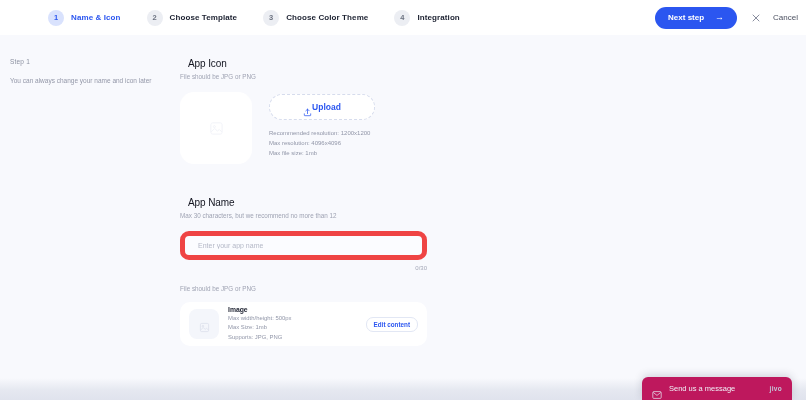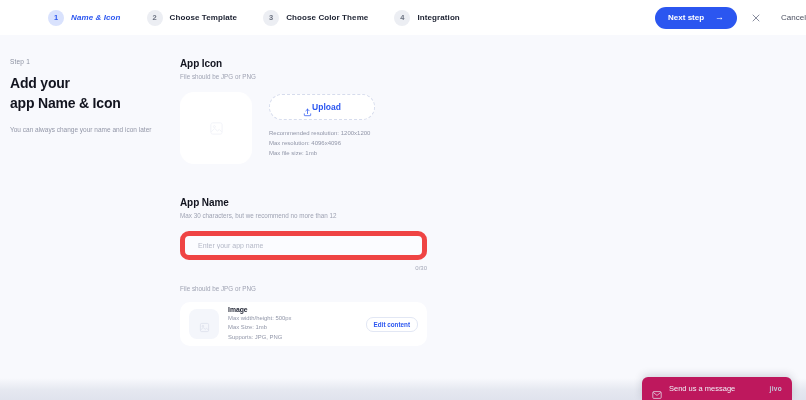--- a/index.html
+++ b/index.html
@@ -22,54 +22,54 @@
   .step { display: flex; align-items: center; margin-right: 26px; }
   .step-badge {
     width: 16px; height: 16px; border-radius: 50%;
     display: flex; align-items: center; justify-content: center;
     font-size: 7.5px; font-weight: bold;
     background: #eceef3; color: #6b7280;
     margin-right: 7px; letter-spacing: 0;
   }
   .step.active .step-badge { background: #d9e2fd; color: #2b56f0; }
   .step-label { font-size: 8px; font-weight: bold; color: #1b2030; white-space: nowrap; letter-spacing: .1px; }
-  .step.active .step-label { color: #2b56f0; font-style: italic; }
+  .step.active .step-label { color: #2b56f0; }
 
   .header-right {
     position: absolute; right: 0; top: 0; height: 35px;
-    display: flex; align-items: center; padding-right: 0;
+    display: flex; align-items: center; padding-right: 8px;
   }
   .next-step-btn {
     background: #2b56f0; color: #ffffff;
     border: none; border-radius: 14px;
     height: 22px; padding: 0 13px;
     display: flex; align-items: center; gap: 11px;
     font-size: 8px; font-weight: bold; cursor: pointer;
     font-family: "Liberation Sans", sans-serif;
   }
   .next-step-btn .arrow { font-size: 9px; line-height: 1; }
   .cancel-btn {
-    display: flex; align-items: center; gap: 21px;
+    display: flex; align-items: center; gap: 13px;
     margin-left: 15px; cursor: pointer;
     font-size: 8px; color: #4b5060; font-weight: normal;
   }
   .x-icon { display: inline-flex; width: 8px; height: 8px; color: #6a7085; }
 
   
   .left-pane { position: absolute; left: 10px; top: 58px; width: 160px; }
   .step-kicker { font-size: 6.5px; color: #8b90a0; margin-bottom: 8px; letter-spacing: .2px; }
   .big-title {
     font-size: 14px; font-weight: bold; color: #12141f;
     line-height: 1.45; letter-spacing: -.2px;
   }
   .sub-note { font-size: 6.5px; color: #9397a8; margin-top: 12px; }
 
   
   .main { position: absolute; left: 180px; top: 58px; width: 250px; }
-  .sec-title { font-size: 10px; font-weight: bold; color: #12141f; letter-spacing: -.1px; }
+  .sec-title { font-size: 10px; font-weight: normal; color: #12141f; letter-spacing: -.1px; margin-left: 8px; }
   .sec-sub { font-size: 6.3px; color: #9fa3b3; margin-top: 4px; }
 
   .icon-row { display: flex; margin-top: 12px; align-items: flex-start; }
   .icon-drop {
     width: 72px; height: 72px; border-radius: 14px;
     background: #ffffff;
     display: flex; align-items: center; justify-content: center;
     cursor: pointer;
   }
   .ph-img { width: 15px; height: 15px; opacity: .5; }
@@ -189,24 +189,20 @@
               <path d="M1.5 1.5 L10.5 10.5 M10.5 1.5 L1.5 10.5" stroke="currentColor" stroke-width="1.2" fill="none" stroke-linecap="round"></path>
             </svg>
         </span>
         <span>Cancel</span>
       </div>
     </div>
   </div>
 
   <div class="left-pane">
     <div class="step-kicker">Step 1</div>
-    <div class="big-title">
-      <div>Add your</div>
-      <div>app Name &amp; Icon</div>
-    </div>
     <div class="sub-note">You can always change your name and icon later</div>
   </div>
 
   <div class="main">
 
     <div>
       <div class="sec-title">App Icon</div>
       <div class="sec-sub">File should be JPG or PNG</div>
 
       <div class="icon-row">

